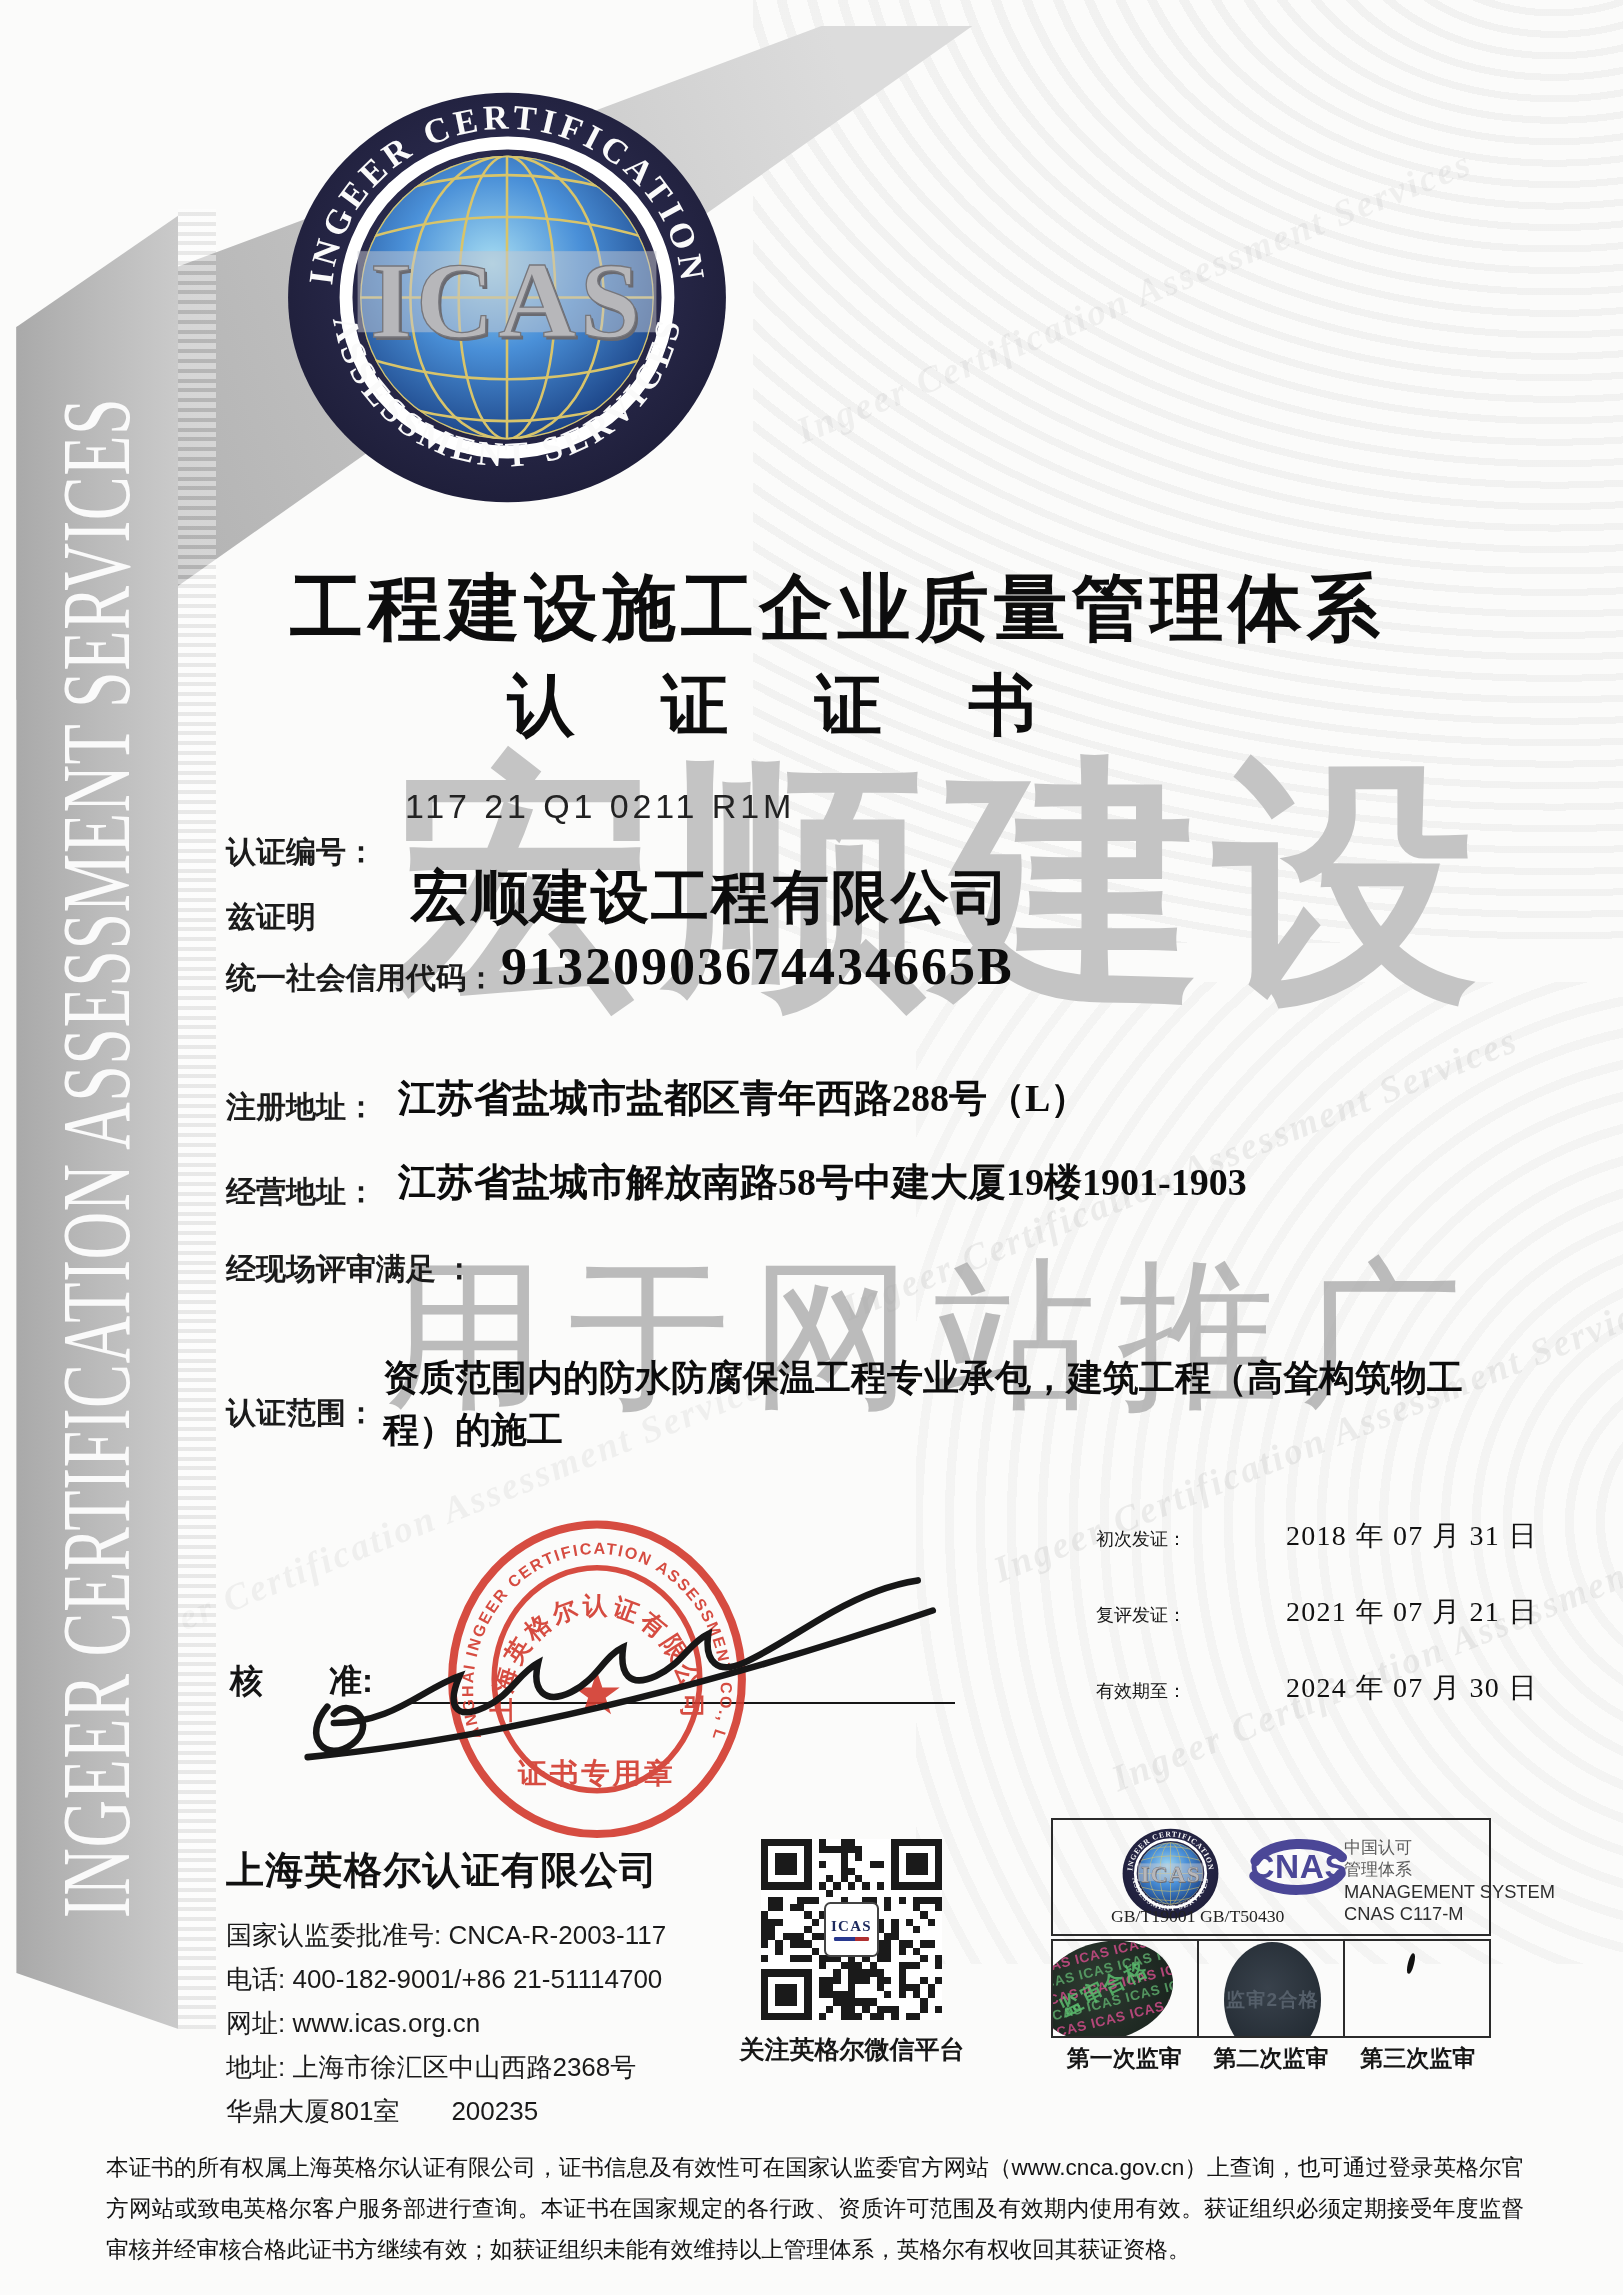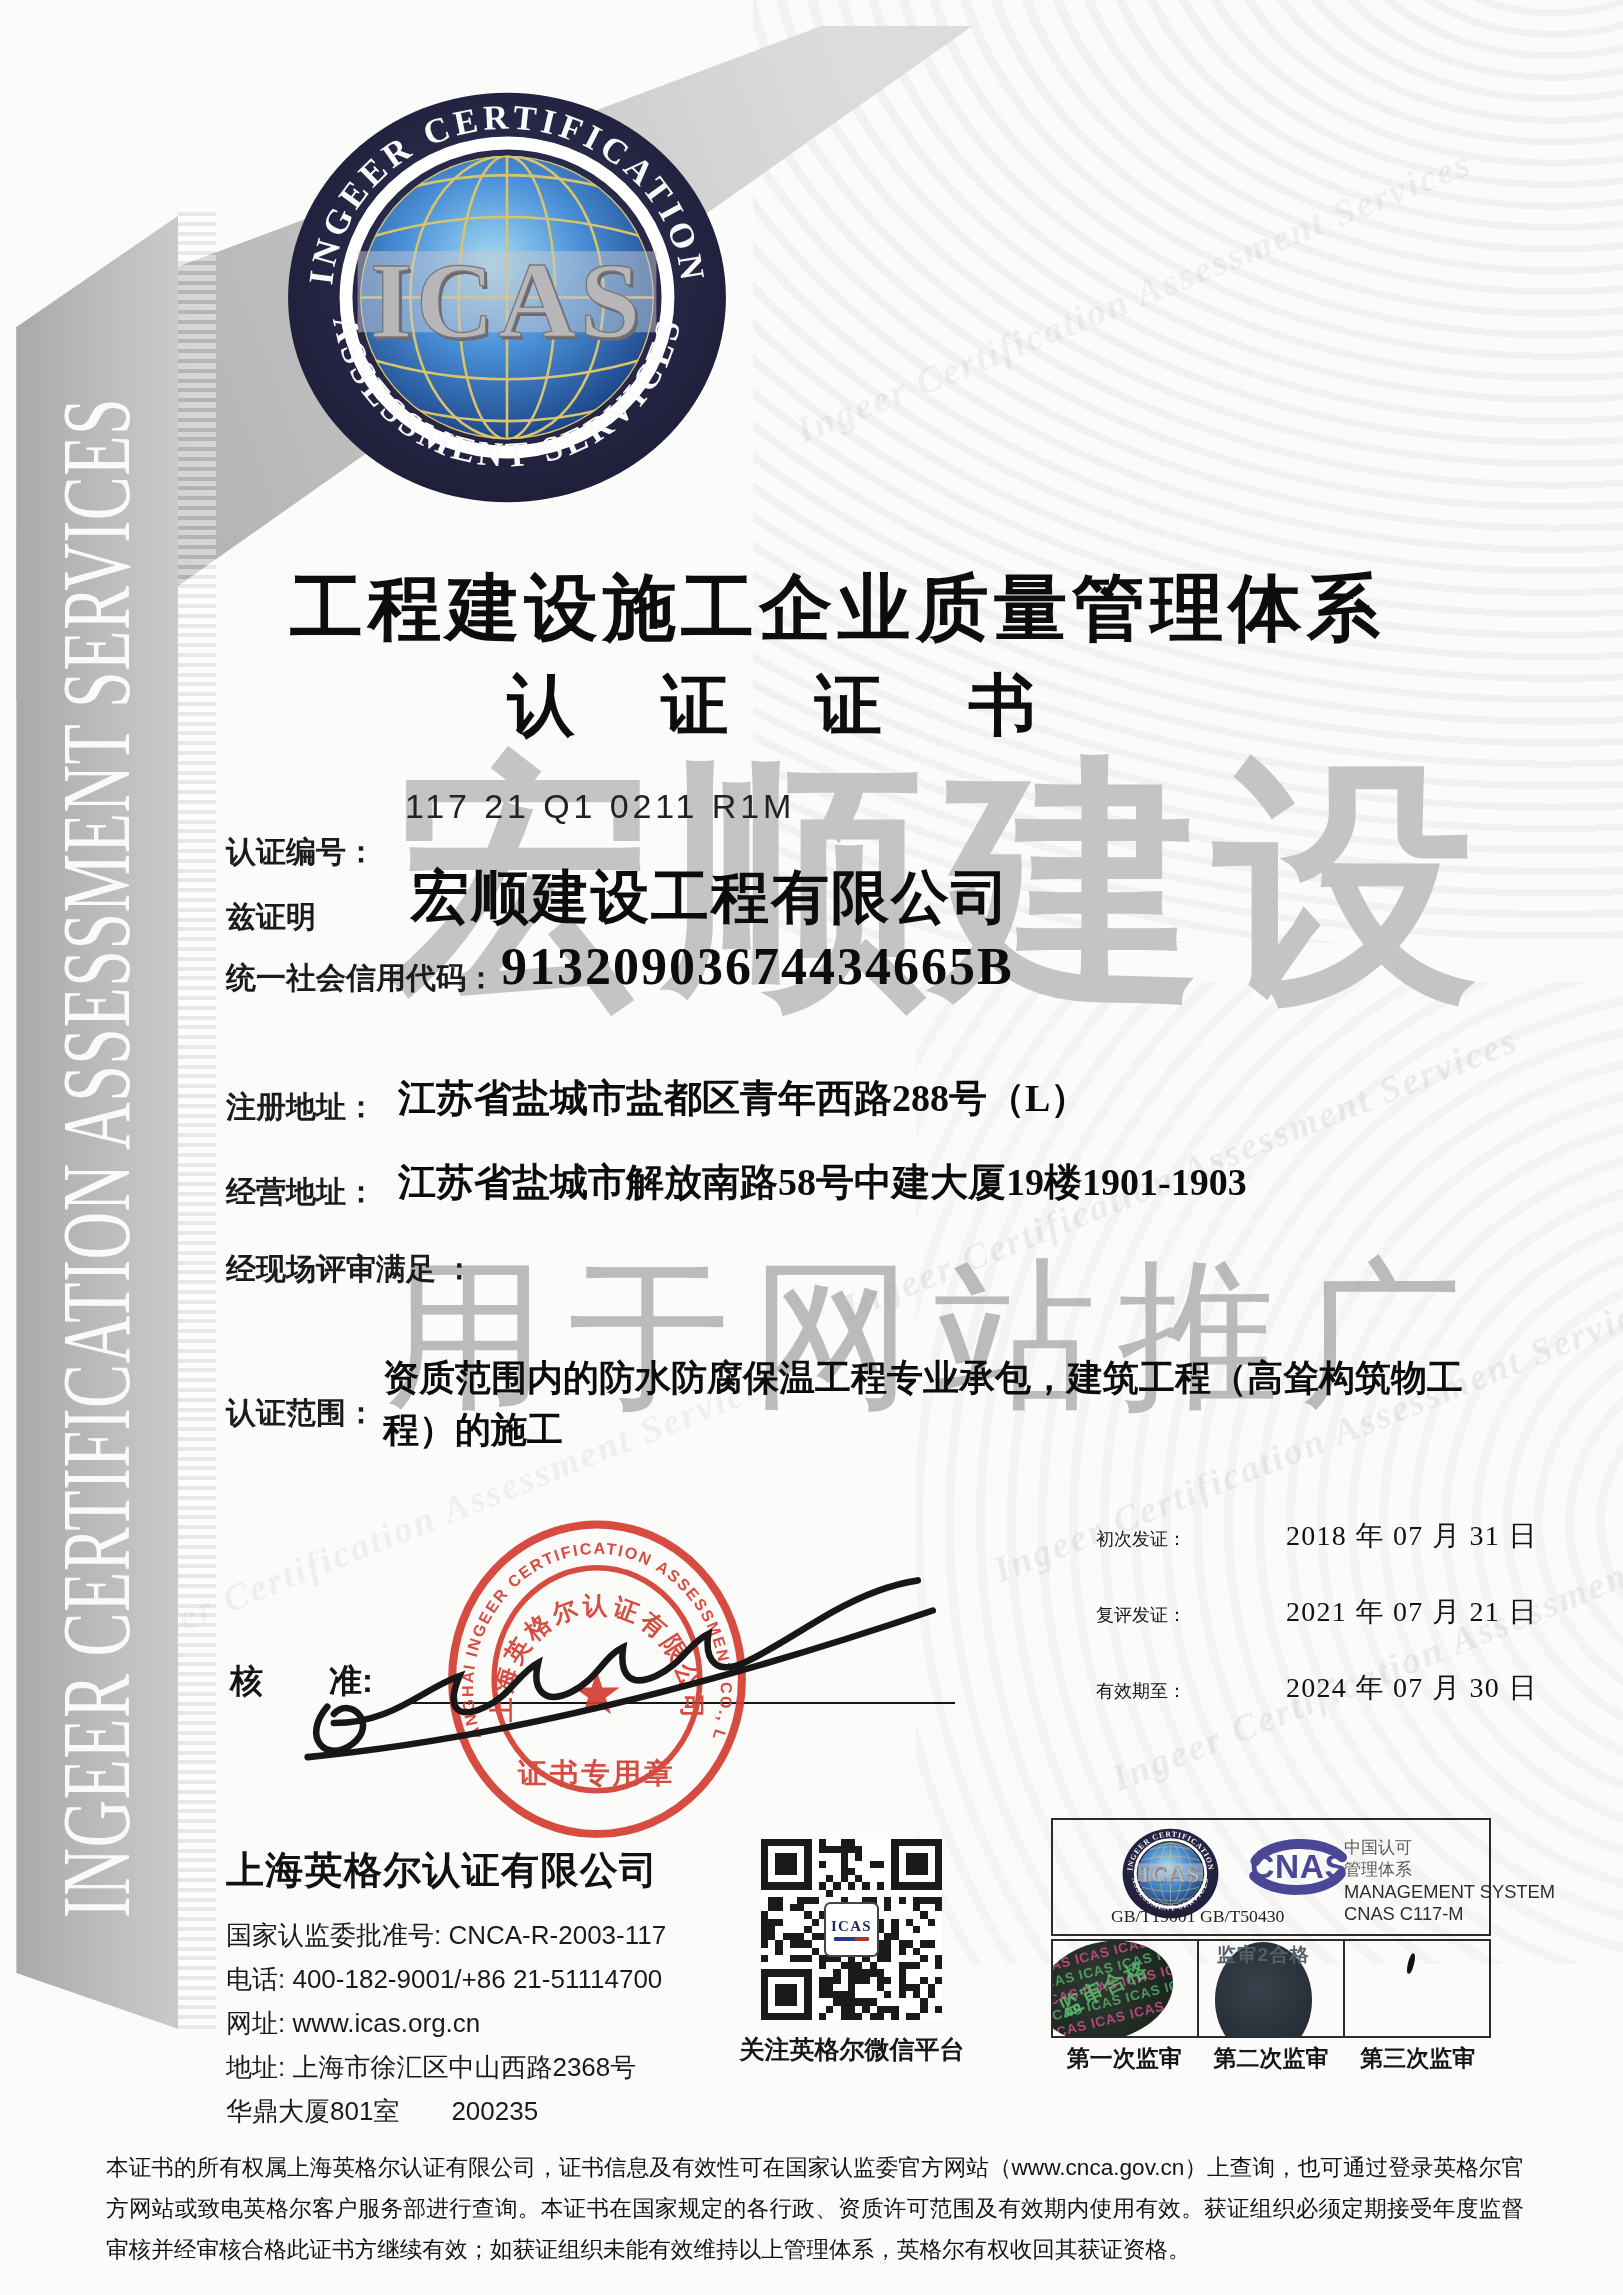--- a/index.html
+++ b/index.html
@@ -107,22 +107,22 @@
   .audit-cell{flex:1;position:relative;overflow:hidden;}
   .audit-cell + .audit-cell{border-left:2.6px solid #2b2b2b;}
   #sticker1{position:absolute;left:-15.7px;top:1.3px;width:137px;height:98px;border-radius:50%;
     background:radial-gradient(circle at 45% 40%,#2e3b31,#1c2620 75%);transform:rotate(-14deg);
     overflow:hidden;padding:3.9px 6.5px;box-sizing:border-box;}
   .holo-line{display:block;font-size:13.7px;font-weight:700;line-height:16.4px;letter-spacing:0.7px;white-space:nowrap;}
   .holo-pink{color:rgba(205,75,135,.85);}
   .holo-green{color:rgba(95,175,110,.8);}
   #sticker1-overlay{position:absolute;left:19.6px;top:31px;transform:rotate(-12deg);font-size:22px;font-weight:700;
     color:rgba(90,190,110,.85);letter-spacing:2px;}
-  #sticker2{position:absolute;left:16px;top:1.3px;width:97px;height:116px;border-radius:50%;
-    background:radial-gradient(circle at 45% 40%,#39424c,#232b33 75%);display:flex;justify-content:center;}
+  #sticker2{position:absolute;left:25px;top:1.3px;width:97px;height:116px;border-radius:50%;
+    background:radial-gradient(circle at 45% 40%,#39424c,#232b33 75%);display:flex;align-items:center;justify-content:center;}
   #sticker2-text{font-size:19px;font-weight:700;color:#555f6a;letter-spacing:1.3px;}
   #mark3{position:absolute;left:63px;top:11.8px;width:5.9px;height:21px;background:#111;border-radius:45%;transform:rotate(14deg);}
   #audit-labels{left:1051px;top:2043px;width:440px;display:flex;}
   .audit-label{flex:1;text-align:center;font-size:23px;font-weight:600;color:#161616;white-space:nowrap;}
 
   
   #footer-text{left:106px;top:2147px;width:1418px;font-size:22.6px;line-height:41px;text-align:justify;
     color:#131313;font-weight:500;}
 </style>
 </head>

